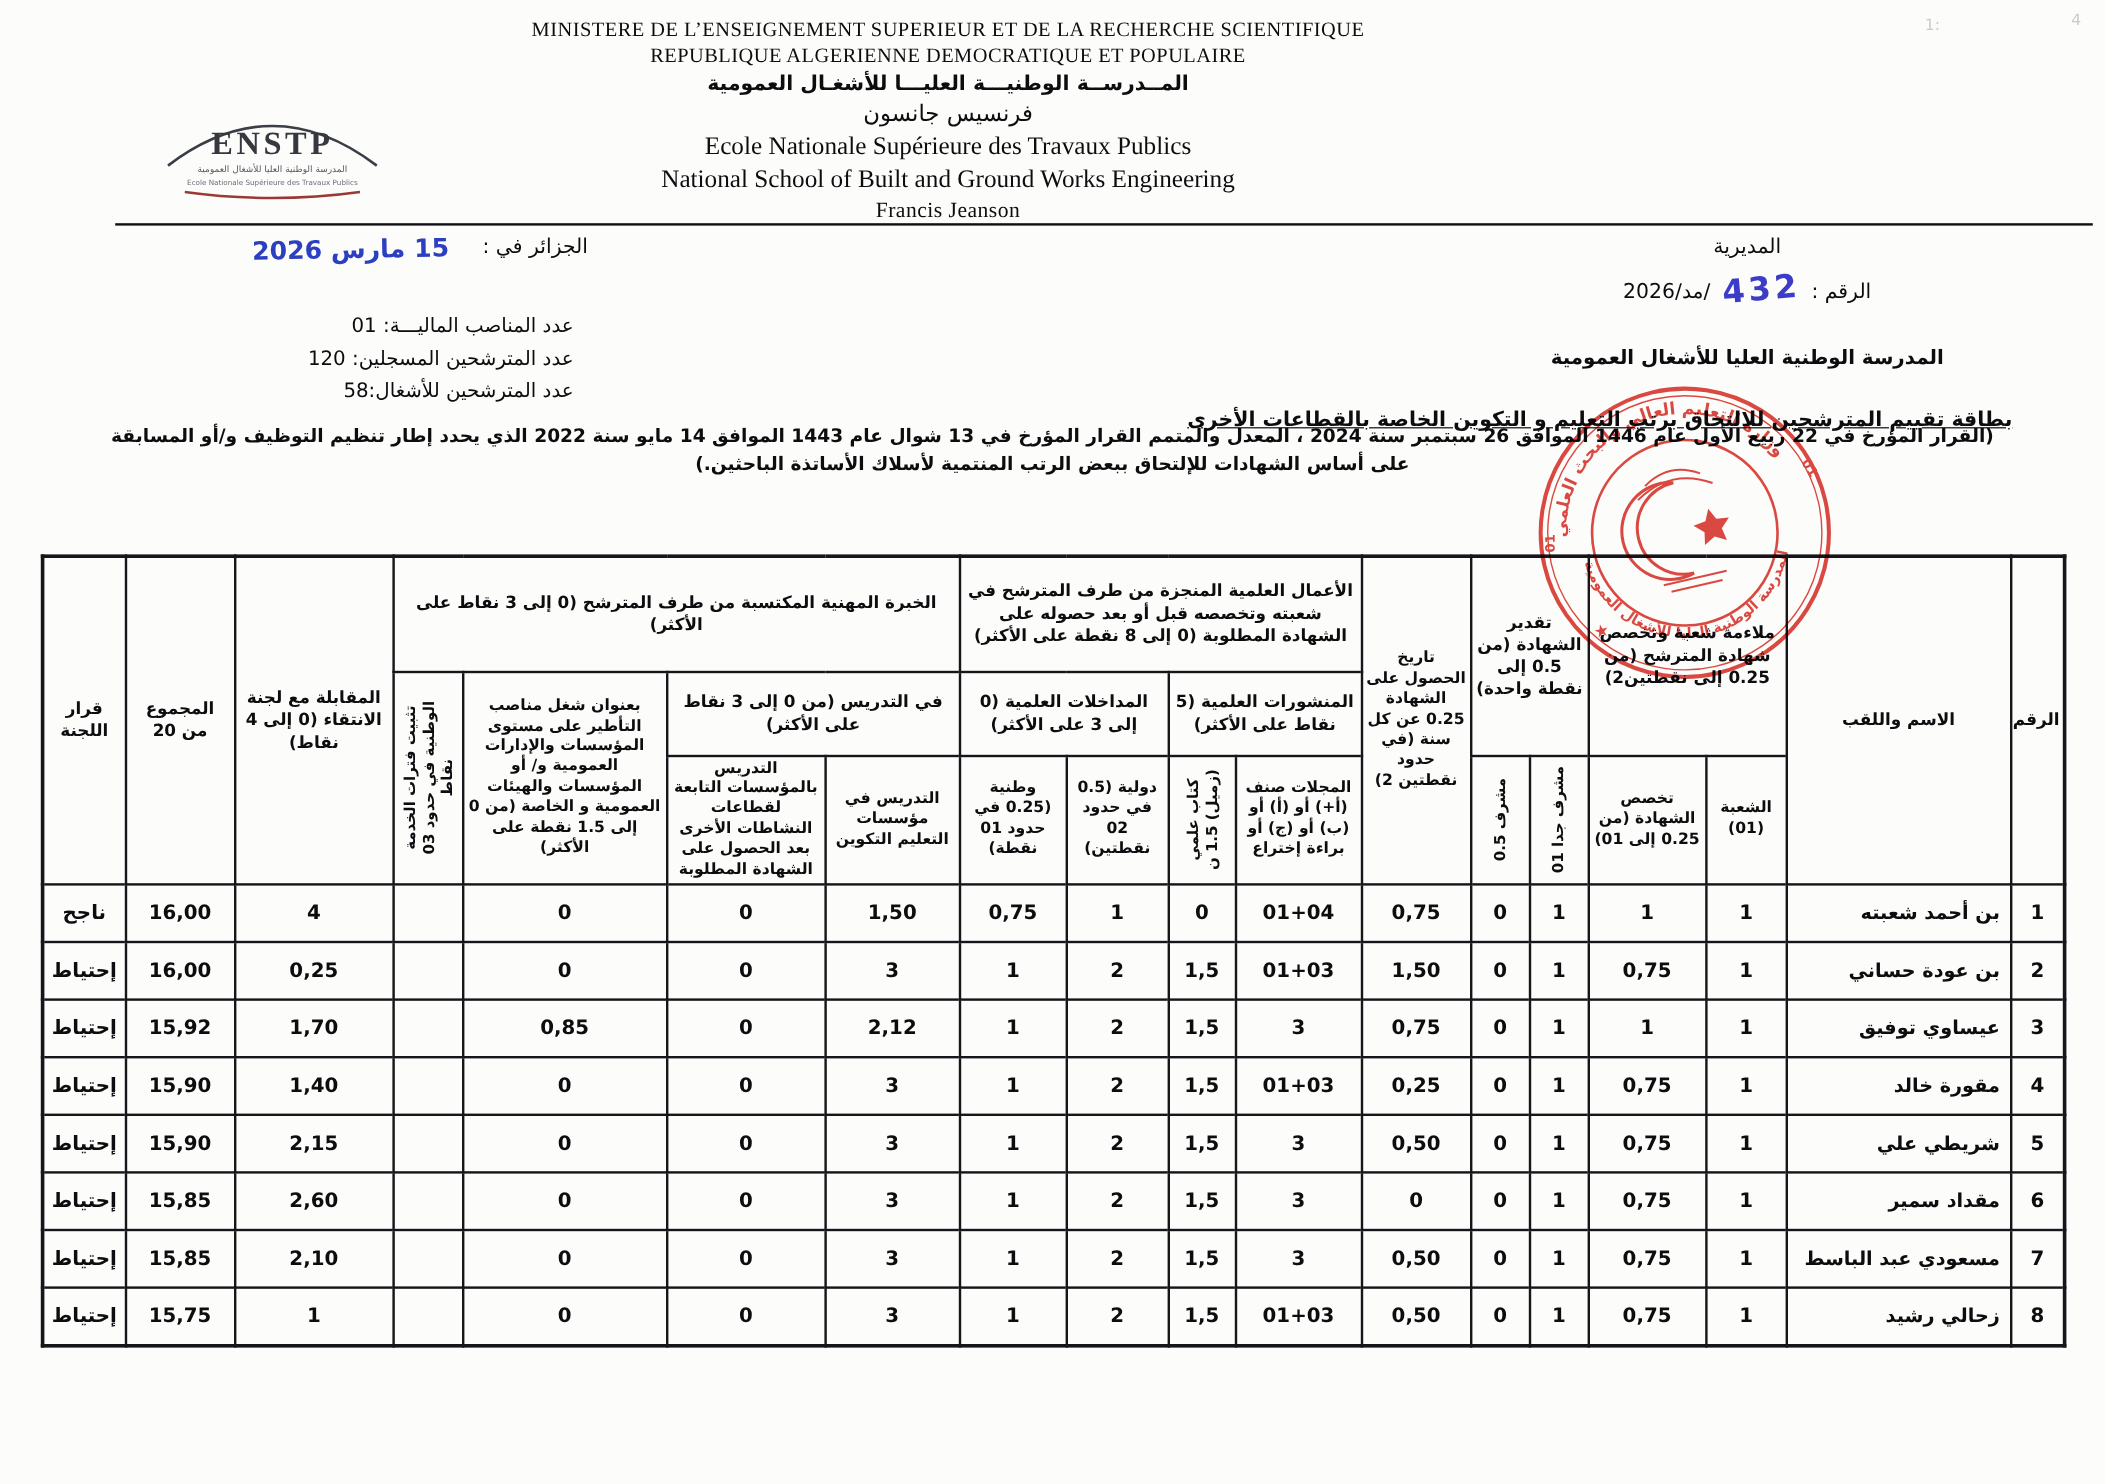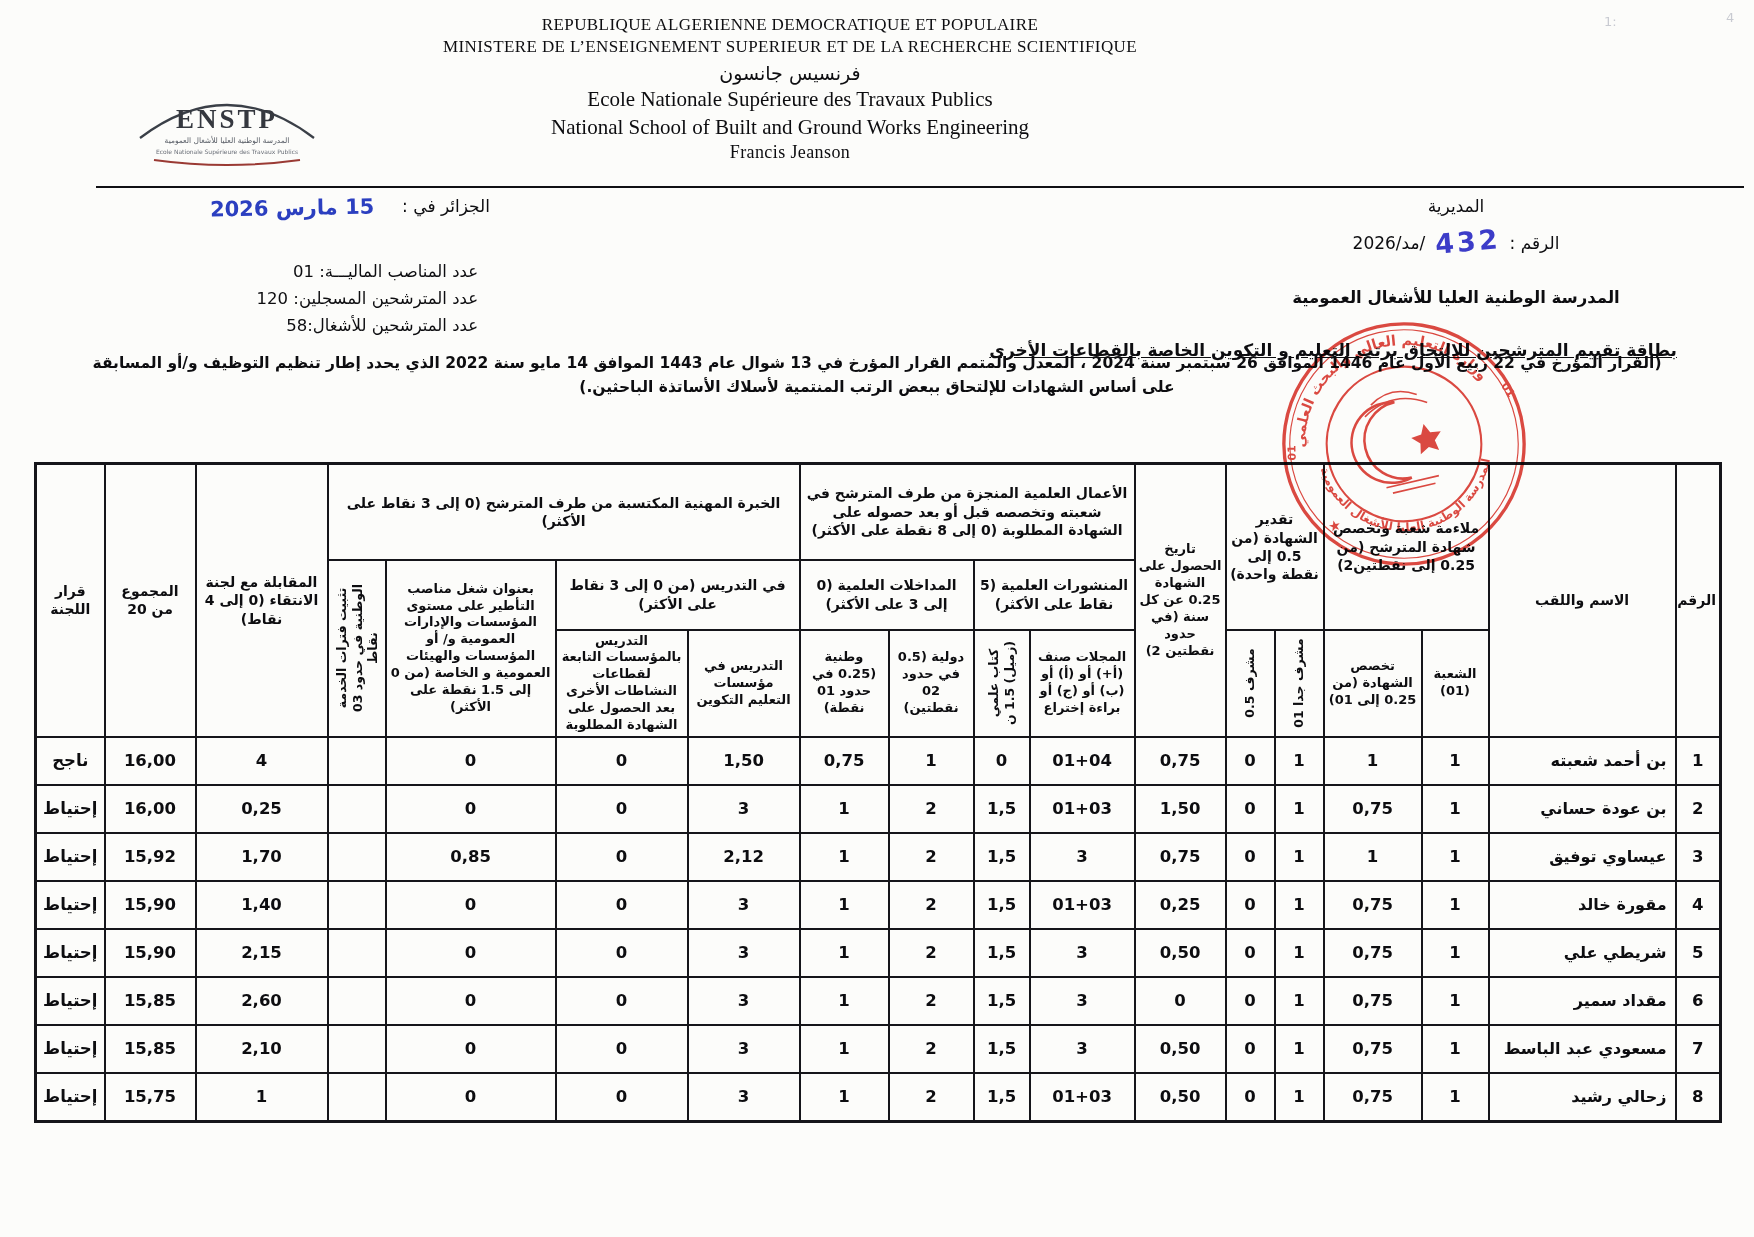--- a/index.html
+++ b/index.html
@@ -49,22 +49,23 @@
   th.vert-book>span{width:92px;}
   
   .round-stamp{left:1268px;top:318px;width:272px;height:252px;transform:rotate(-13deg);opacity:.88;pointer-events:none;mix-blend-mode:multiply;z-index:6;}
   .noise{color:#8a8fa0;opacity:.45;font-size:13px;}
   .n1{left:1604px;top:14px;} .n2{left:1726px;top:10px;}
 </style>
 </head>
 <body>
 
 <div class="abs letterhead">
+  <div class="lh-fr">MINISTERE DE L’ENSEIGNEMENT SUPERIEUR ET DE LA RECHERCHE SCIENTIFIQUE</div>
   <div class="lh-fr">REPUBLIQUE ALGERIENNE DEMOCRATIQUE ET POPULAIRE</div>
-  <div class="lh-fr">MINISTERE DE L’ENSEIGNEMENT SUPERIEUR ET DE LA RECHERCHE SCIENTIFIQUE</div>
+  <div class="lh-ar">المــدرســة الوطنيـــة العليـــا للأشغـال العمومية</div>
   <div class="lh-ar2">فرنسيس جانسون</div>
   <div class="lh-fr-big">Ecole Nationale Supérieure des Travaux Publics</div>
   <div class="lh-fr-big">National School of Built and Ground Works Engineering</div>
   <div class="lh-fr" style="font-size:18px">Francis Jeanson</div>
 </div>
 
 <svg class="abs logo" viewBox="0 0 190 88">
   <path d="M8,52 Q95,-14 182,52" fill="none" stroke="#3a3f47" stroke-width="2.2"></path>
   <text x="95" y="42" text-anchor="middle" font-size="27" font-weight="bold" fill="#35383f" letter-spacing="3" font-family="Liberation Serif, serif">ENSTP</text>
   <text x="95" y="57" text-anchor="middle" font-size="7.5" fill="#555a63" direction="rtl">المدرسة الوطنية العليا للأشغال العمومية</text>

